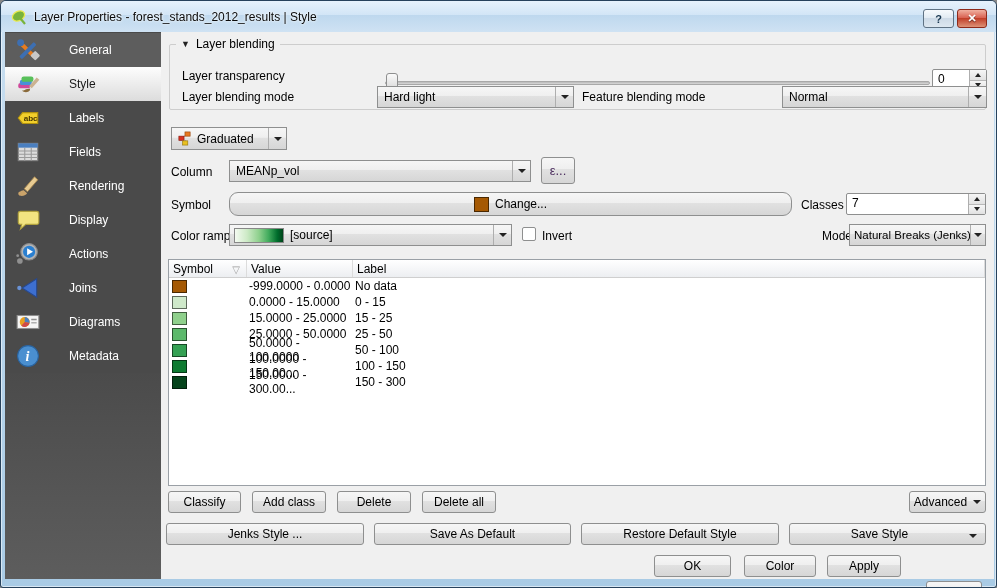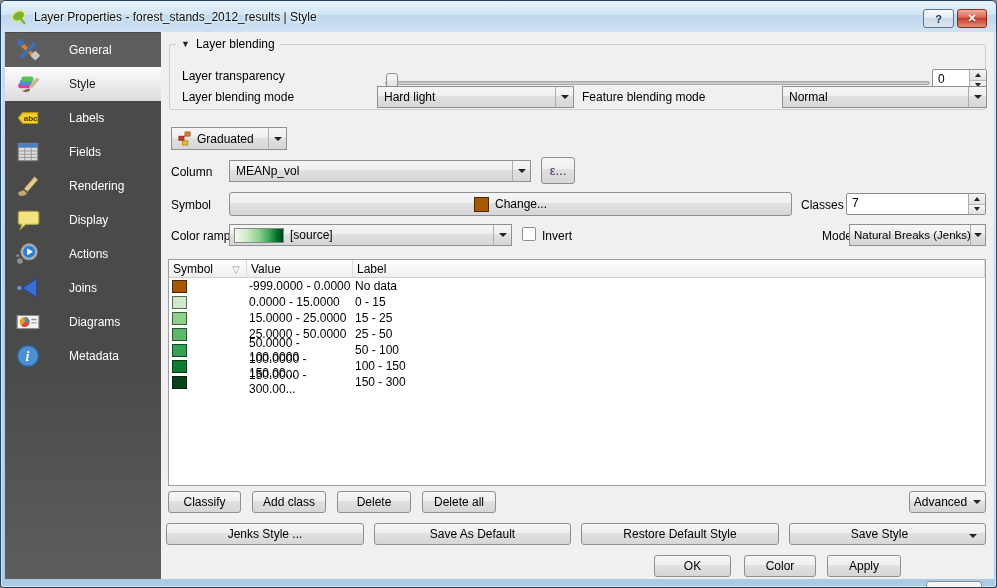--- a/index.html
+++ b/index.html
@@ -241,21 +241,21 @@
     <span class="lbl" style="left:10px; top:133px;">Column</span>
     <div class="combo" style="left:68px; top:128px; width:302px; height:22px;">
       <span class="c-text">MEANp_vol</span>
       <span class="c-arrow">
           <span class="tri-down"></span>
         </span>
     </div>
     <div class="btn expr-btn" style="left:380px; top:125px; width:34px; height:27px;">ε...</div>
 
     <span class="lbl" style="left:10px; top:166px;">Symbol</span>
-    <div class="btn" style="left:68px; top:160px; width:563px; height:24px; gap:6px;">
+    <div class="btn" style="left:68px; top:160px; width:563px; height:24px; gap:6px;border-radius:9px;">
       <span class="swatch" style="width: 15px; height: 15px; display: inline-block; background-color: rgb(165, 89, 3);"></span>
       <span>Change...</span>
     </div>
     <span class="lbl" style="left:640px; top:166px;">Classes</span>
     <div class="spin" style="left:685px; top:161px; width:140px; height:22px;">
       <div class="s-val">7</div>
       <div class="s-btns">
         <div>
             <div class="tri-up-s"></div>
           </div>

